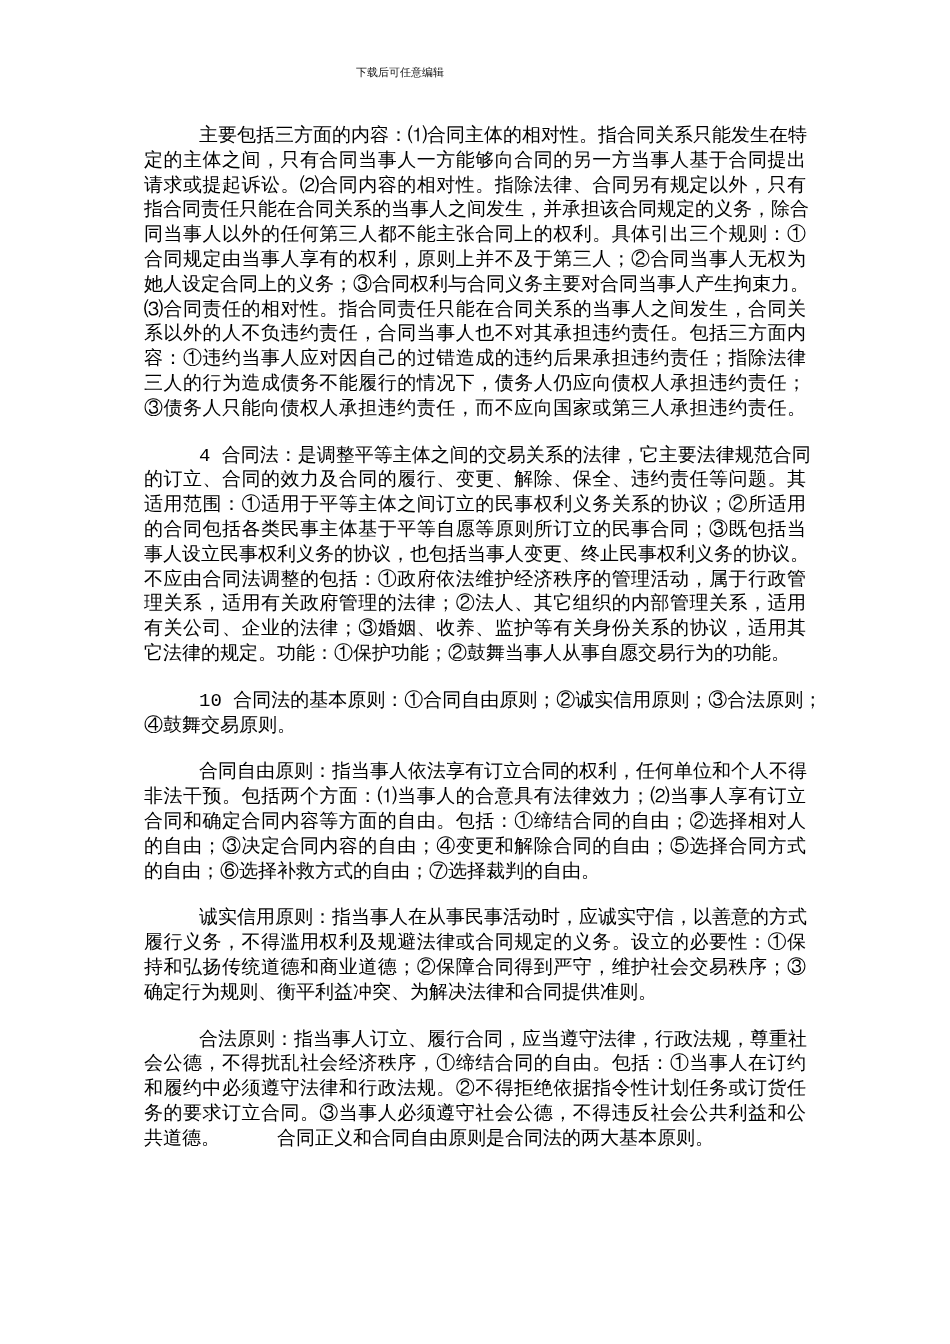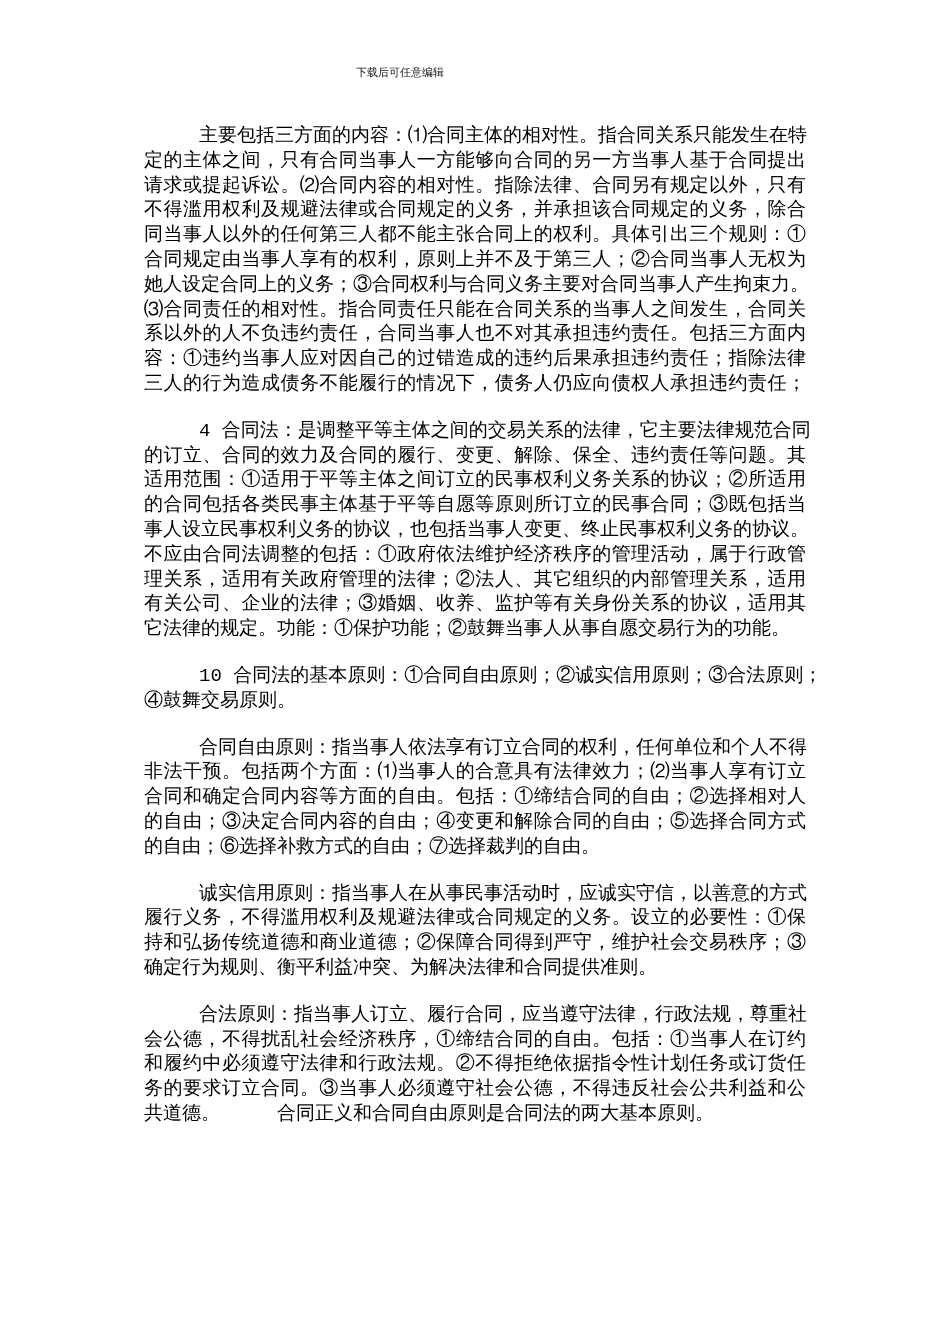--- a/index.html
+++ b/index.html
@@ -19,28 +19,29 @@
 <body>
 
 <div class="header">下载后可任意编辑</div>
 
 <div class="content">
 
   <div class="para">
     <span class="line indent">主要包括三方面的内容：⑴合同主体的相对性。指合同关系只能发生在特</span>
     <span class="line">定的主体之间，只有合同当事人一方能够向合同的另一方当事人基于合同提出</span>
     <span class="line">请求或提起诉讼。⑵合同内容的相对性。指除法律、合同另有规定以外，只有</span>
-    <span class="line">不得滥用权利及规避法律或合同规定的义务，并承担该合同规定的义务，除合</span>
+    <span class="line">指合同责任只能在合同关系的当事人之间发生，并承担该合同规定的义务，除合</span>
     <span class="line">同当事人以外的任何第三人都不能主张合同上的权利。具体引出三个规则：①</span>
     <span class="line">合同规定由当事人享有的权利，原则上并不及于第三人；②合同当事人无权为</span>
     <span class="line">她人设定合同上的义务；③合同权利与合同义务主要对合同当事人产生拘束力。</span>
     <span class="line">⑶合同责任的相对性。指合同责任只能在合同关系的当事人之间发生，合同关</span>
     <span class="line">系以外的人不负违约责任，合同当事人也不对其承担违约责任。包括三方面内</span>
     <span class="line">容：①违约当事人应对因自己的过错造成的违约后果承担违约责任；指除法律</span>
     <span class="line">三人的行为造成债务不能履行的情况下，债务人仍应向债权人承担违约责任；</span>
+    <span class="line">③债务人只能向债权人承担违约责任，而不应向国家或第三人承担违约责任。</span>
   </div>
 
   <div class="para">
     <span class="line indent">4 合同法：是调整平等主体之间的交易关系的法律，它主要法律规范合同</span>
     <span class="line">的订立、合同的效力及合同的履行、变更、解除、保全、违约责任等问题。其</span>
     <span class="line">适用范围：①适用于平等主体之间订立的民事权利义务关系的协议；②所适用</span>
     <span class="line">的合同包括各类民事主体基于平等自愿等原则所订立的民事合同；③既包括当</span>
     <span class="line">事人设立民事权利义务的协议，也包括当事人变更、终止民事权利义务的协议。</span>
     <span class="line">不应由合同法调整的包括：①政府依法维护经济秩序的管理活动，属于行政管</span>
     <span class="line">理关系，适用有关政府管理的法律；②法人、其它组织的内部管理关系，适用</span>

